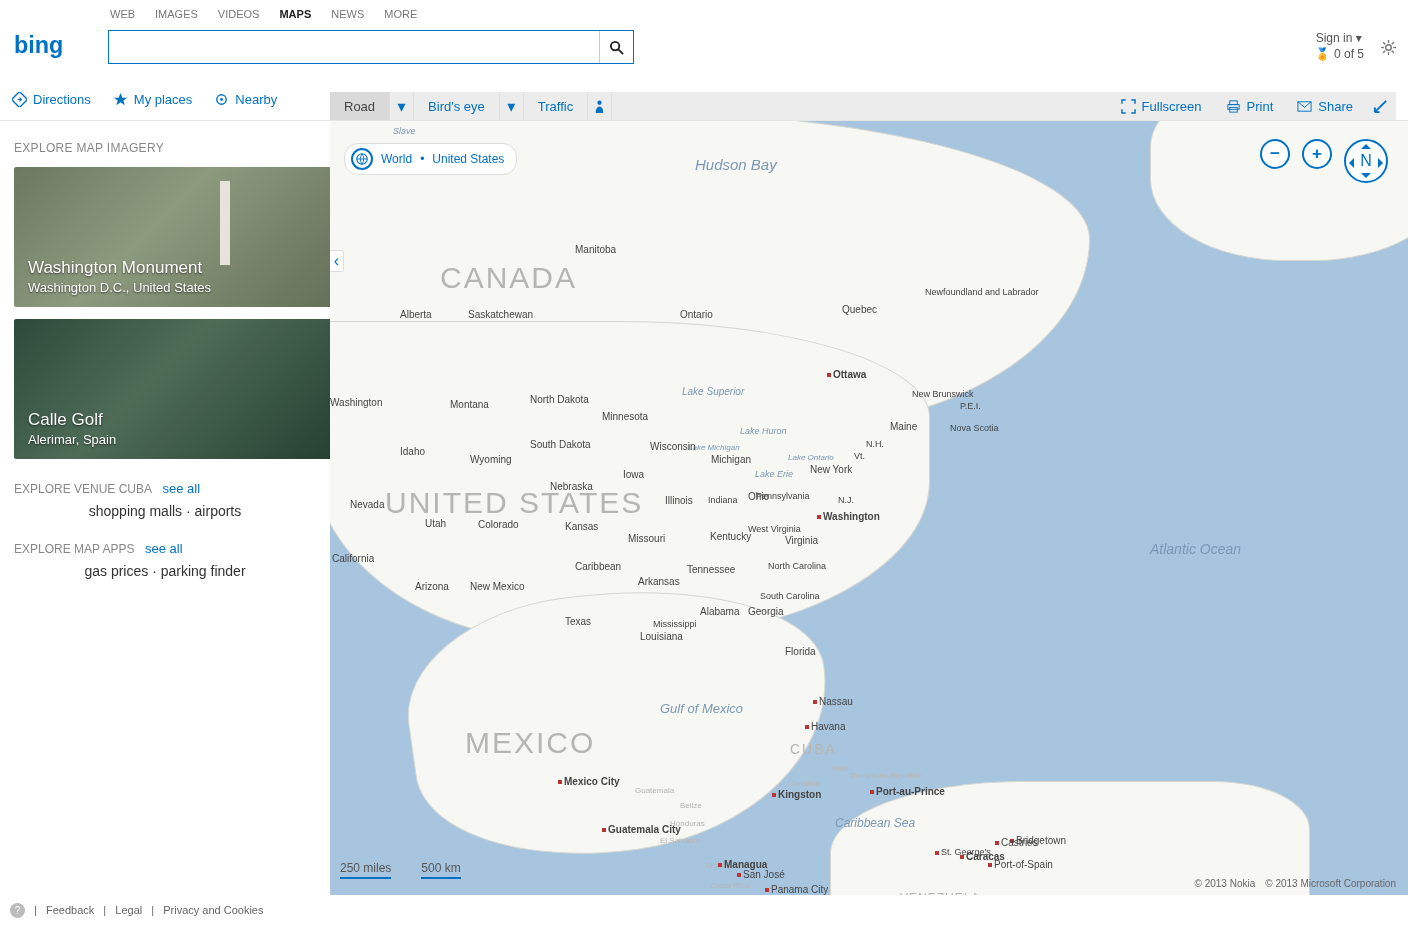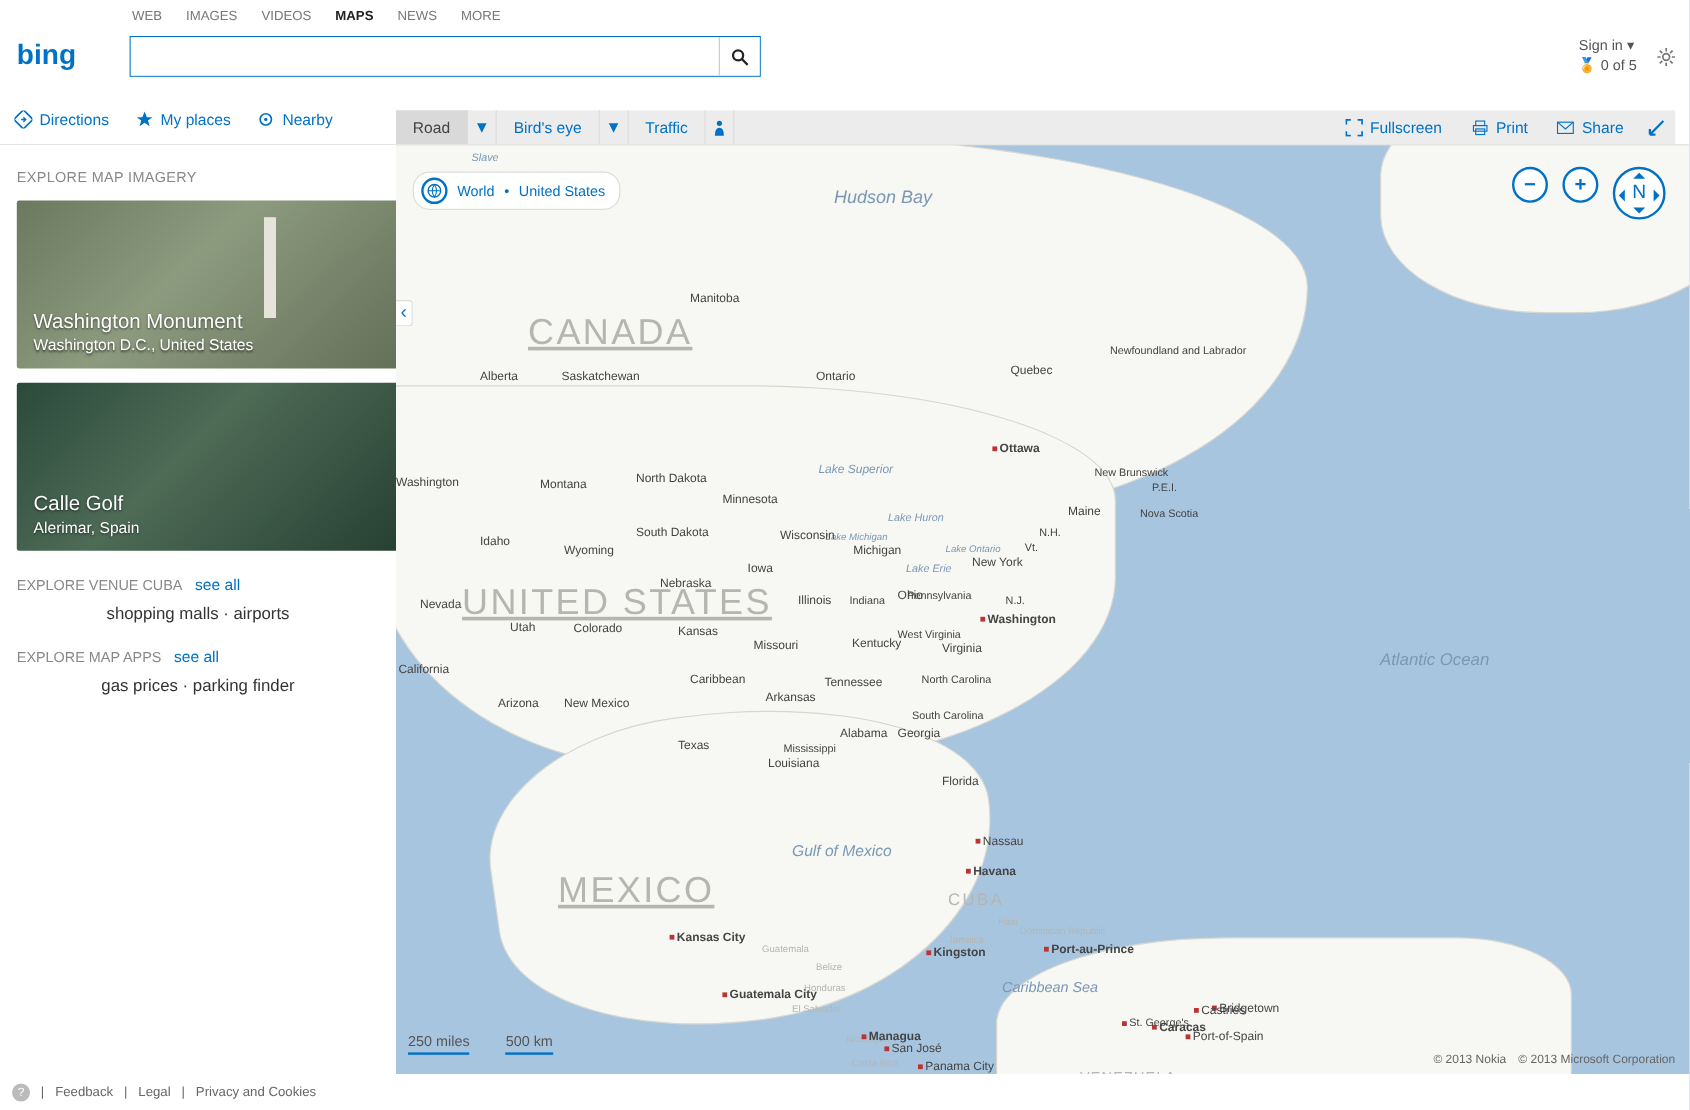--- a/index.html
+++ b/index.html
@@ -67,21 +67,21 @@
 .ctrl { width:30px; height:30px; border:2px solid #0072c6; border-radius:50%; background:#fff; display:flex; align-items:center; justify-content:center; color:#0072c6; font-weight:bold; cursor:pointer; font-size:17px; }
 .compass { width:44px; height:44px; border:2px solid #0072c6; border-radius:50%; background:#fff; display:flex; align-items:center; justify-content:center; color:#0072c6; position:relative; cursor:pointer; }
 .compass::before, .compass::after { content:''; position:absolute; width:0; height:0; border:5px solid transparent; }
 .compass::before { top:-2px; border-bottom-color:#0072c6; }
 .compass::after { bottom:-2px; border-top-color:#0072c6; }
 .compass .lr::before, .compass .lr::after { content:''; position:absolute; width:0; height:0; border:5px solid transparent; }
 .compass .lr::before { left:-2px; top:17px; border-right-color:#0072c6; }
 .compass .lr::after { right:-2px; top:17px; border-left-color:#0072c6; }
 
 .maplabel { position:absolute; color:#444; font-size:10px; white-space:nowrap; z-index:5; }
-.maplabel.big { font-size:30px; color:#b6b6b0; letter-spacing:2px;text-decoration:underline; }
+.maplabel.big { font-size:30px; color:#b6b6b0; letter-spacing:2px; }
 .maplabel.water { color:#7a98b5; font-style:italic; }
 .city-dot { display:inline-block; width:4px; height:4px; background:#b33; margin-right:2px; vertical-align:middle; }
 
 .scale { position:absolute; left:10px; bottom:16px; display:flex; gap:30px; z-index:10; }
 .scale div { font-size:12px; color:#555; position:relative; padding-bottom:4px; }
 .scale div::after { content:''; position:absolute; left:0; right:0; bottom:0; height:2px; background:#0072c6; }
 
 .attr { position:absolute; right:12px; bottom:6px; font-size:10px; color:#666; z-index:10; }
 .attr span { margin-left:10px; }
 
@@ -355,22 +355,22 @@
   <div class="maplabel" style="left:350px; top:680px; font-size:8px; color:#b6b6b0">Belize</div>
   <div class="maplabel" style="left:305px; top:665px; font-size:8px; color:#b6b6b0">Guatemala</div>
   <div class="maplabel" style="left:340px; top:698px; font-size:8px; color:#b6b6b0">Honduras</div>
   <div class="maplabel" style="left:330px; top:715px; font-size:8px; color:#b6b6b0">El Salvador</div>
   <div class="maplabel" style="left:380px; top:760px; font-size:8px; color:#b6b6b0">Costa Rica</div>
   <div class="maplabel" style="left:375px; top:740px; font-size:8px; color:#b6b6b0">Nicaragua</div>
 
   <div class="maplabel" style="left:497px; top:248px; font-weight:bold"><span class="city-dot"></span><span>Ottawa</span></div>
   <div class="maplabel" style="left:487px; top:390px; font-weight:bold"><span class="city-dot"></span><span>Washington</span></div>
   <div class="maplabel" style="left:483px; top:575px"><span class="city-dot"></span><span>Nassau</span></div>
-  <div class="maplabel" style="left:475px; top:600px; font-weight:bold"><span class="city-dot"></span><span>Havana</span></div>
-  <div class="maplabel" style="left:228px; top:655px; font-weight:bold"><span class="city-dot"></span><span>Kansas City</span></div>
+  <div class="maplabel" style="left:475px; top:600px; font-weight:normal"><span class="city-dot"></span><span>Havana</span></div>
+  <div class="maplabel" style="left:228px; top:655px; font-weight:bold"><span class="city-dot"></span><span>Mexico City</span></div>
   <div class="maplabel" style="left:442px; top:668px; font-weight:bold"><span class="city-dot"></span><span>Kingston</span></div>
   <div class="maplabel" style="left:540px; top:665px; font-weight:bold"><span class="city-dot"></span><span>Port-au-Prince</span></div>
   <div class="maplabel" style="left:272px; top:703px; font-weight:bold"><span class="city-dot"></span><span>Guatemala City</span></div>
   <div class="maplabel" style="left:407px; top:748px"><span class="city-dot"></span><span>San José</span></div>
   <div class="maplabel" style="left:388px; top:738px; font-weight:bold"><span class="city-dot"></span><span>Managua</span></div>
   <div class="maplabel" style="left:435px; top:763px"><span class="city-dot"></span><span>Panama City</span></div>
   <div class="maplabel" style="left:630px; top:730px; font-weight:bold"><span class="city-dot"></span><span>Caracas</span></div>
   <div class="maplabel" style="left:680px; top:714px"><span class="city-dot"></span><span>Bridgetown</span></div>
   <div class="maplabel" style="left:665px; top:716px"><span class="city-dot"></span><span>Castries</span></div>
   <div class="maplabel" style="left:605px; top:726px; font-size:9px"><span class="city-dot"></span><span>St. George's</span></div>

